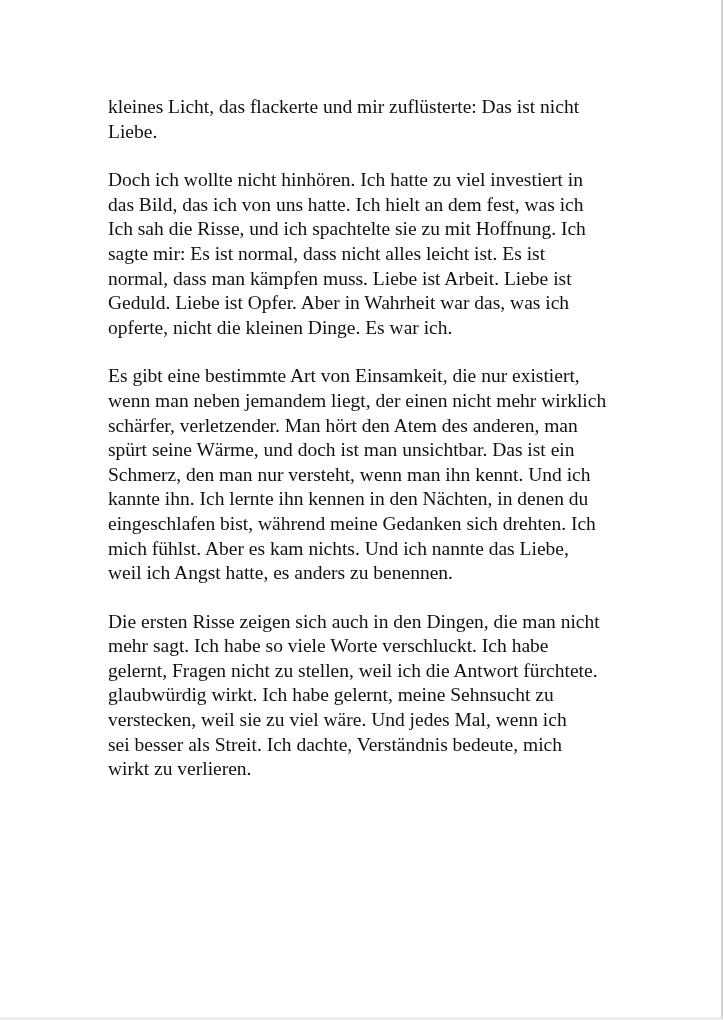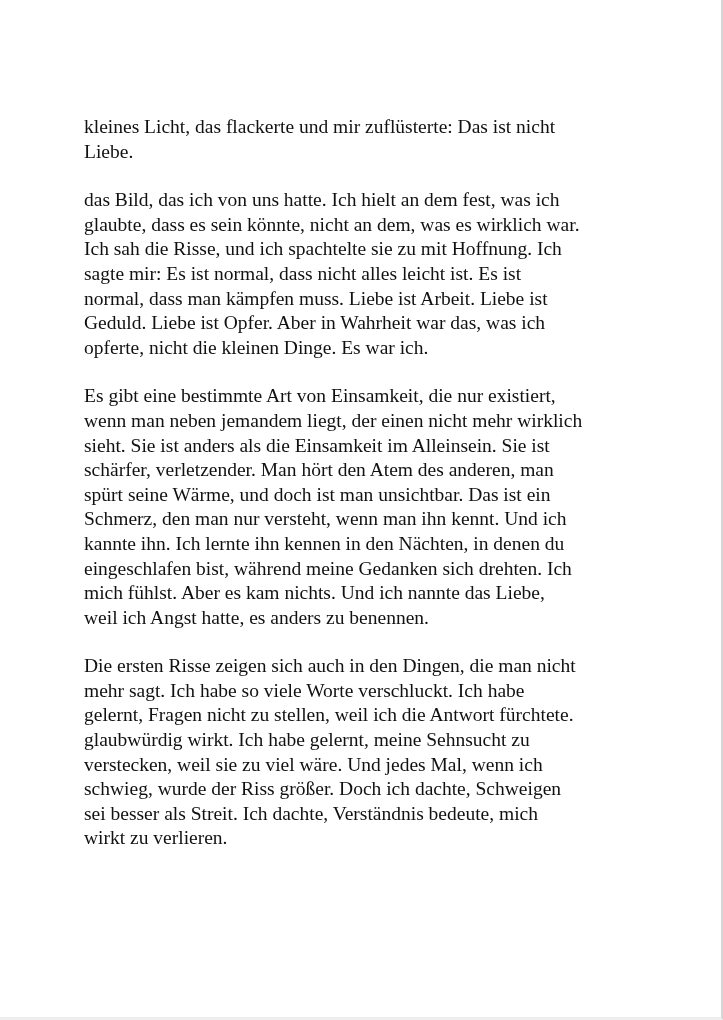--- a/index.html
+++ b/index.html
@@ -19,28 +19,27 @@
       top: 0;
       width: 721px;
       height: 1017px;
       background: #ffffff;
       border-right: 2px solid #d4d4d4;
       border-bottom: 3px solid #eeeeee;
       box-sizing: content-box;
     }
     .content {
       position: absolute;
-      left: 84px;
+      left: 108px;
       top: 95px;
       width: 530px;
       font-family: "Liberation Serif", "DejaVu Serif", serif;
       font-size: 19.5px;
       line-height: 24.6px;
       color: #111111;
-      margin-top: 20px;
     }
     .para {
       margin: 0 0 24px 0;
       white-space: normal;
     }
     .line {
       display: block;
       white-space: nowrap;
     }
   </style>
@@ -49,47 +48,45 @@
 
 <div class="page">
   <div class="content">
 
     <p class="para">
       <span class="line">kleines Licht, das flackerte und mir zuflüsterte: Das ist nicht</span>
       <span class="line">Liebe.</span>
     </p>
 
     <p class="para">
+      <span class="line">Doch ich wollte nicht hinhören. Ich hatte zu viel investiert in</span>
       <span class="line">das Bild, das ich von uns hatte. Ich hielt an dem fest, was ich</span>
-      <span class="line">glaubte, dass es sein könnte, nicht an dem, was es wirklich war.</span>
       <span class="line">Ich sah die Risse, und ich spachtelte sie zu mit Hoffnung. Ich</span>
       <span class="line">sagte mir: Es ist normal, dass nicht alles leicht ist. Es ist</span>
       <span class="line">normal, dass man kämpfen muss. Liebe ist Arbeit. Liebe ist</span>
       <span class="line">Geduld. Liebe ist Opfer. Aber in Wahrheit war das, was ich</span>
       <span class="line">opferte, nicht die kleinen Dinge. Es war ich.</span>
     </p>
 
     <p class="para">
       <span class="line">Es gibt eine bestimmte Art von Einsamkeit, die nur existiert,</span>
       <span class="line">wenn man neben jemandem liegt, der einen nicht mehr wirklich</span>
-      <span class="line">sieht. Sie ist anders als die Einsamkeit im Alleinsein. Sie ist</span>
       <span class="line">schärfer, verletzender. Man hört den Atem des anderen, man</span>
       <span class="line">spürt seine Wärme, und doch ist man unsichtbar. Das ist ein</span>
       <span class="line">Schmerz, den man nur versteht, wenn man ihn kennt. Und ich</span>
       <span class="line">kannte ihn. Ich lernte ihn kennen in den Nächten, in denen du</span>
       <span class="line">eingeschlafen bist, während meine Gedanken sich drehten. Ich</span>
       <span class="line">mich fühlst. Aber es kam nichts. Und ich nannte das Liebe,</span>
       <span class="line">weil ich Angst hatte, es anders zu benennen.</span>
     </p>
 
     <p class="para">
       <span class="line">Die ersten Risse zeigen sich auch in den Dingen, die man nicht</span>
       <span class="line">mehr sagt. Ich habe so viele Worte verschluckt. Ich habe</span>
       <span class="line">gelernt, Fragen nicht zu stellen, weil ich die Antwort fürchtete.</span>
       <span class="line">glaubwürdig wirkt. Ich habe gelernt, meine Sehnsucht zu</span>
       <span class="line">verstecken, weil sie zu viel wäre. Und jedes Mal, wenn ich</span>
-      <span class="line">schwieg, wurde der Riss größer. Doch ich dachte, Schweigen</span>
       <span class="line">sei besser als Streit. Ich dachte, Verständnis bedeute, mich</span>
       <span class="line">wirkt zu verlieren.</span>
     </p>
 
   </div>
 </div>
 
 </body></html>

